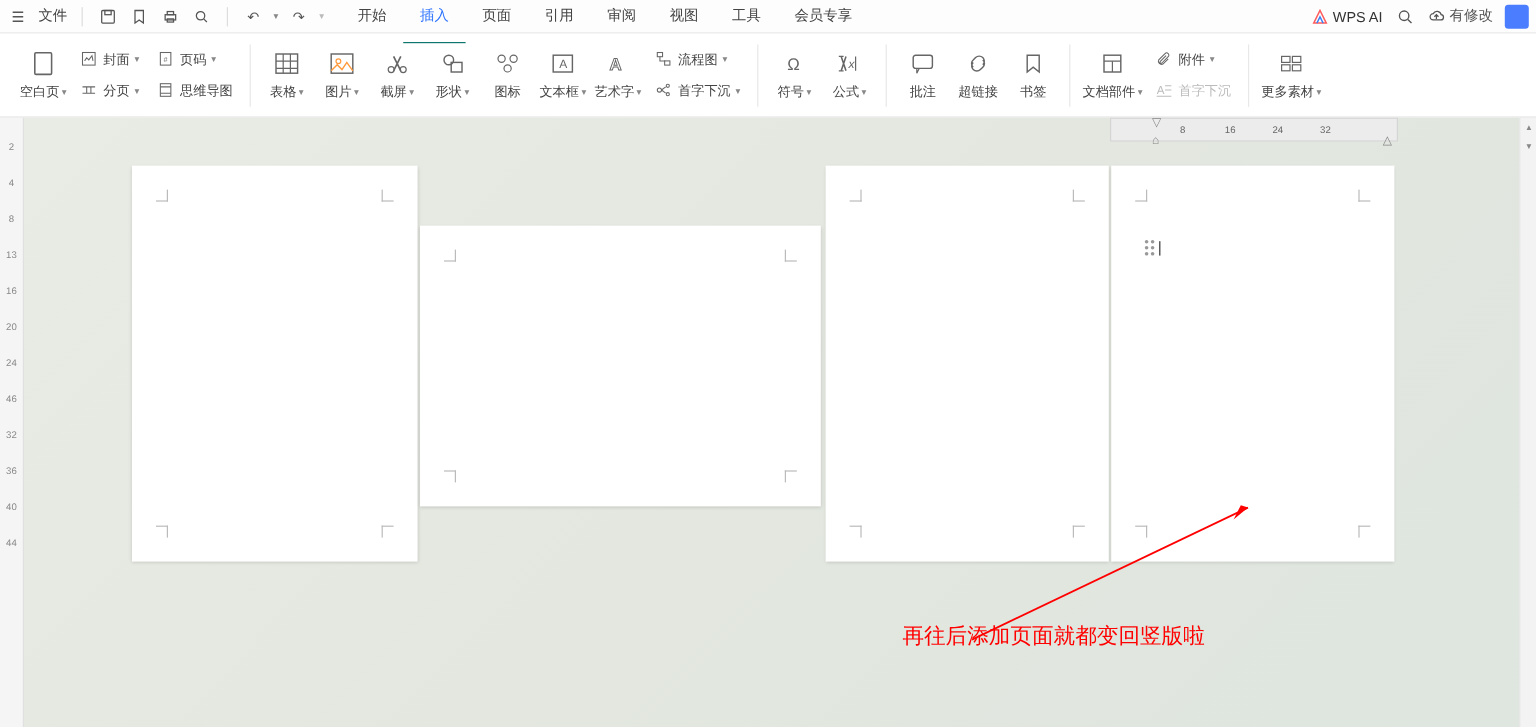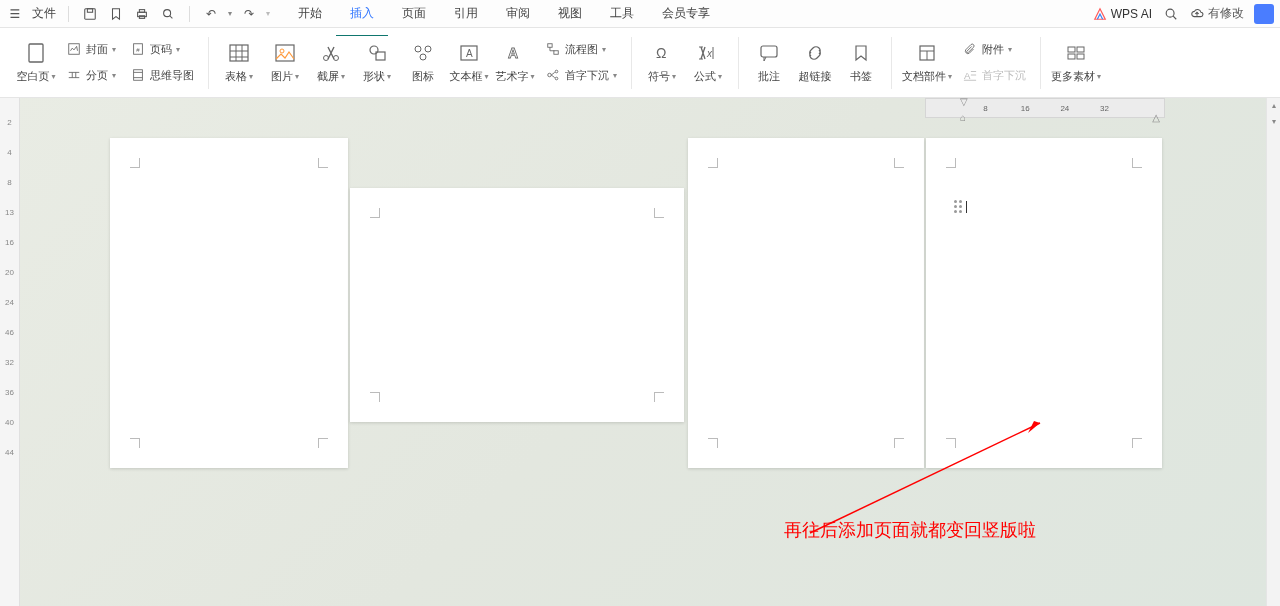--- a/index.html
+++ b/index.html
@@ -100,21 +100,21 @@
   .dots span { width: 3px; height: 3px; background: #999; border-radius: 50%; }
 
   .arrow-line {
     position: absolute;
     left: 800px; top: 315px;
     width: 260px; height: 130px;
     pointer-events: none;
   }
   .annotation {
     position: absolute;
-    left: 784px; top: 420px;
+    left: 752px; top: 420px;
     font-size: 18px;
     color: #ff0000;
   }
 
   .side-scroll {
     position: absolute; right: 0; top: 0; width: 14px; height: 100%;
     background: #f3f3f3; border-left: 1px solid #e5e5e5;
   }
   .side-scroll .up, .side-scroll .down {
     position: absolute; left: 0; width: 14px; height: 14px;

